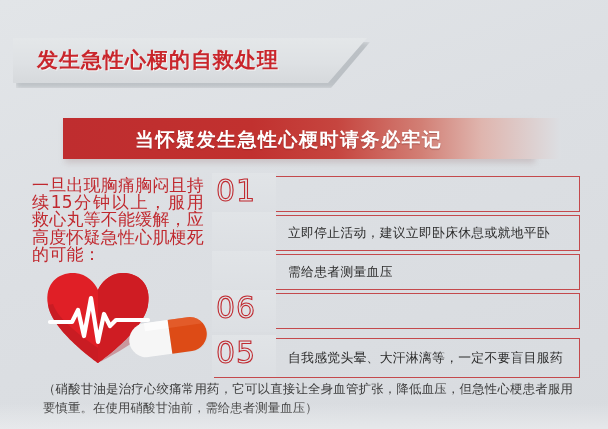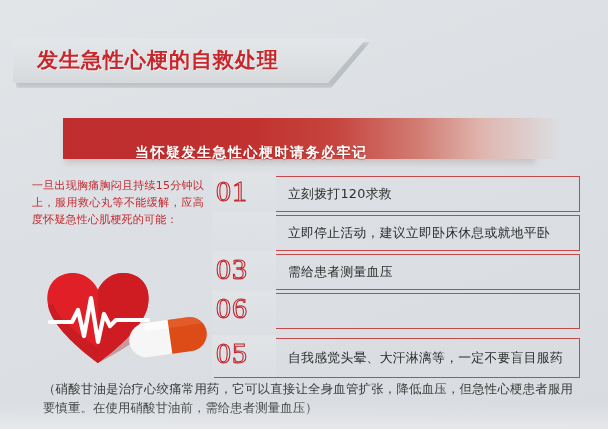--- a/index.html
+++ b/index.html
@@ -80,38 +80,38 @@
     left: 65px;
     top: 122px;
     width: 470px;
     height: 41px;
     background: rgba(130,90,90,0.22);
     filter: blur(3px);
   }
   .red-bar-text {
     position: absolute;
     left: 72px;
-    top: 26px;
-    font-size: 14px;
+    top: 9px;
+    font-size: 19px;
     font-weight: bold;
     letter-spacing: 1.5px;
     color: #ffffff;
     white-space: nowrap;
     text-shadow: 0 1px 1px rgba(110,20,20,0.4);
   }
 
   
   .left-col {
     position: absolute;
     left: 32px;
     top: 177px;
     width: 172px;
   }
   .lead-text {
-    font-size: 11px;
+    font-size: 17px;
     line-height: 17.2px;
     color: #c0282e;
     text-align: justify;
     letter-spacing: 0.2px;
   }
 
   
   .illustration {
     position: absolute;
     left: 22px;
@@ -162,21 +162,20 @@
     top: -5px;
     width: 62px;
     font-size: 30px;
     line-height: 40px;
     font-weight: normal;
     color: transparent;
     -webkit-text-stroke: 1.1px #c02a30;
     letter-spacing: 1px;
     text-align: left;
     z-index: 3;
-    font-family: Liberation Serif, serif;
   }
   .row-num-mask {
     position: absolute;
     left: -2px;
     top: -3px;
     width: 64px;
     height: 42px;
     background: linear-gradient(180deg, #e1e4e7 0%, #dcdfe3 100%);
     z-index: 2;
   }
@@ -262,33 +261,31 @@
       </g>
     </svg>
   </div>
 
   <div class="rows">
 
     <div class="row">
       <div class="row-box"></div>
       <div class="row-num-mask"></div>
       <div class="row-num">01</div>
-      <div class="row-label">立刻拨打120求救</div>
     </div>
 
     <div class="row">
       <div class="row-box"></div>
       <div class="row-num-mask"></div>
       <div class="row-label">立即停止活动，建议立即卧床休息或就地平卧</div>
     </div>
 
     <div class="row">
       <div class="row-box"></div>
       <div class="row-num-mask"></div>
-      <div class="row-num">03</div>
       <div class="row-label">需给患者测量血压</div>
     </div>
 
     <div class="row">
       <div class="row-box"></div>
       <div class="row-num-mask"></div>
       <div class="row-num">06</div>
     </div>
 
     <div class="row tall" style="margin-top:9px;">

